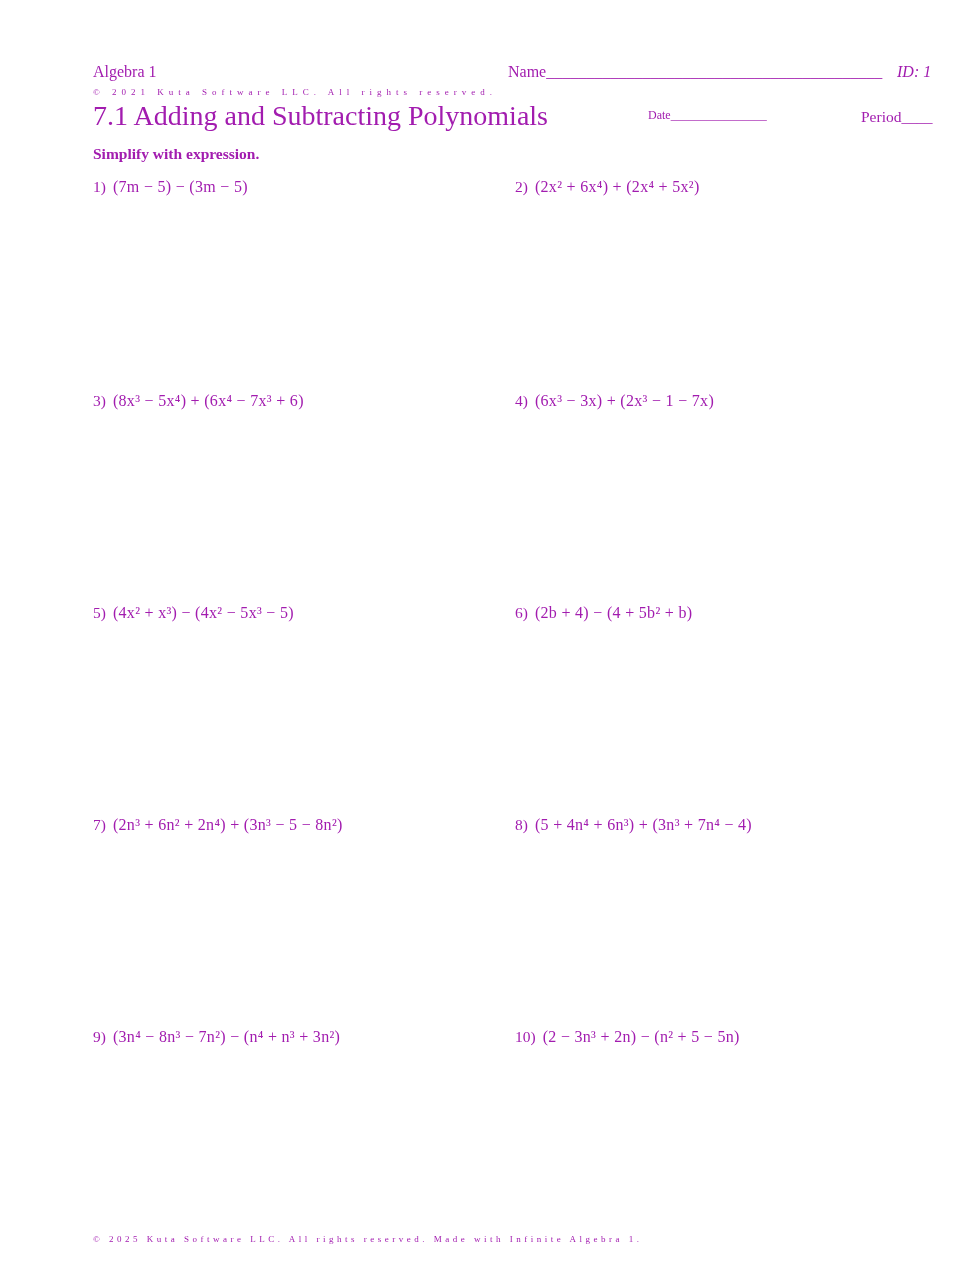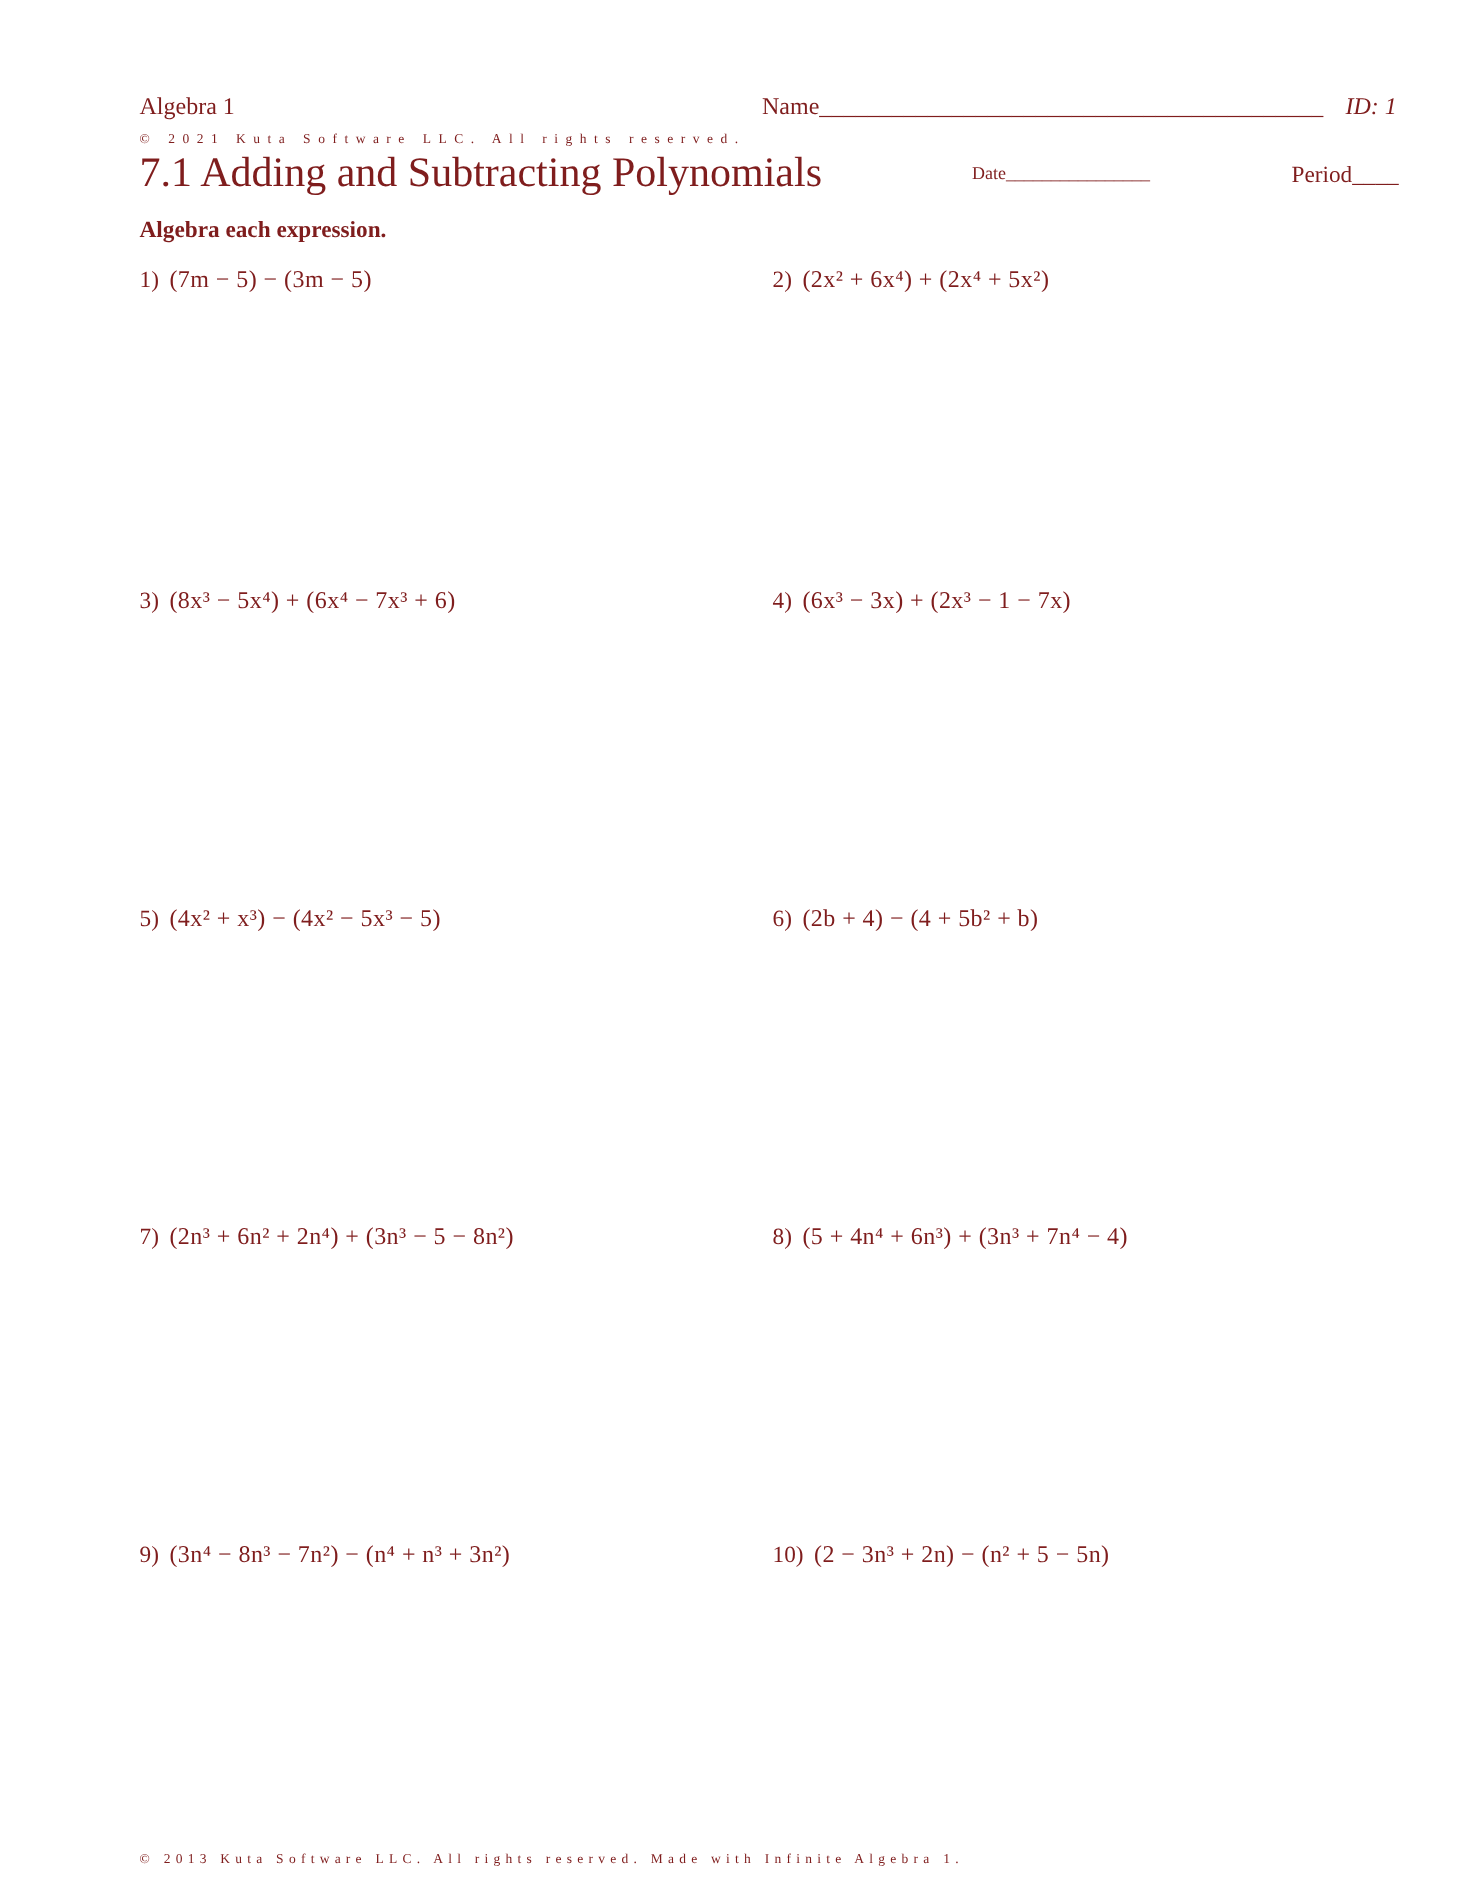--- a/index.html
+++ b/index.html
@@ -3,21 +3,21 @@
 <meta charset="utf-8">
 <style>
   * { margin: 0; padding: 0; box-sizing: border-box; }
   html, body { background: #ffffff; }
   .page {
     position: relative;
     width: 979px;
     height: 1266px;
     background: #ffffff;
     font-family: "Liberation Serif", serif;
-    color: #7f1d1d;
+    color: #a21caf;
     overflow: hidden;
   }
   .course {
     position: absolute;
     left: 93px; top: 63px;
     font-size: 16px;
   }
   .name-line {
     position: absolute;
     left: 508px; top: 63px;
@@ -101,21 +101,21 @@
 <div class="page">
 
   <div class="course">Algebra 1</div>
   <div class="name-line">Name__________________________________________</div>
   <div class="id-label">ID: 1</div>
   <div class="copyright-top">© 2021 Kuta Software LLC.  All rights reserved.</div>
   <div class="title">7.1 Adding and Subtracting Polynomials</div>
   <div class="date-label">Date________________</div>
   <div class="period-label">Period____</div>
 
-  <div class="instructions">Algebra each expression.</div>
+  <div class="instructions">Simplify with expression.</div>
 
   <div class="problem-row row-1">
     <div class="problem-cell">
       <span class="prob-num">1)</span>
       <span class="prob-expr">(7m − 5) − (3m − 5)</span>
     </div>
     <div class="problem-cell right">
       <span class="prob-num">2)</span>
       <span class="prob-expr">(2x² + 6x⁴) + (2x⁴ + 5x²)</span>
     </div>
@@ -158,15 +158,15 @@
     <div class="problem-cell">
       <span class="prob-num">9)</span>
       <span class="prob-expr">(3n⁴ − 8n³ − 7n²) − (n⁴ + n³ + 3n²)</span>
     </div>
     <div class="problem-cell right">
       <span class="prob-num">10)</span>
       <span class="prob-expr">(2 − 3n³ + 2n) − (n² + 5 − 5n)</span>
     </div>
   </div>
 
-  <div class="footer">© 2013 Kuta Software LLC.  All rights reserved.  Made with Infinite Algebra 1.</div>
+  <div class="footer">© 2025 Kuta Software LLC.  All rights reserved.  Made with Infinite Algebra 1.</div>
 
 </div>
 
 </body></html>

